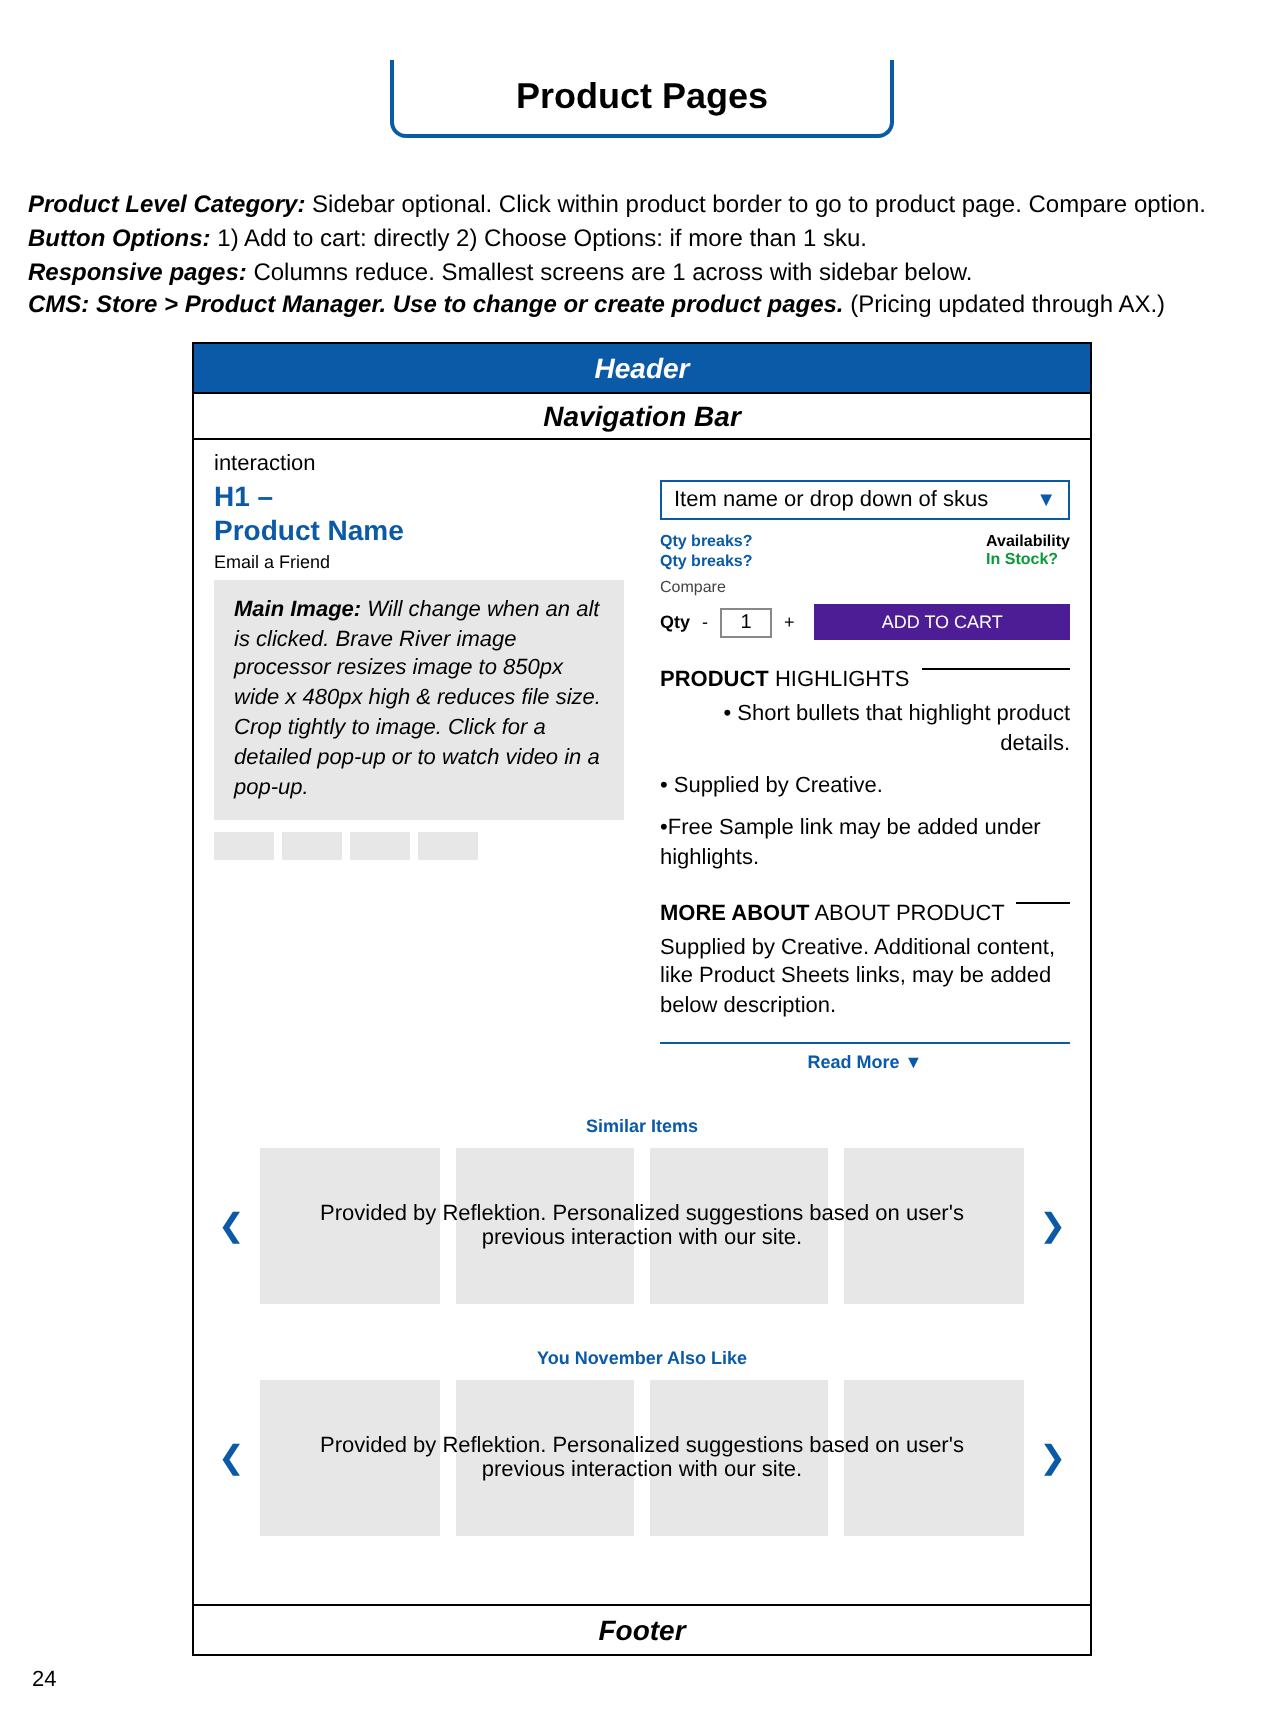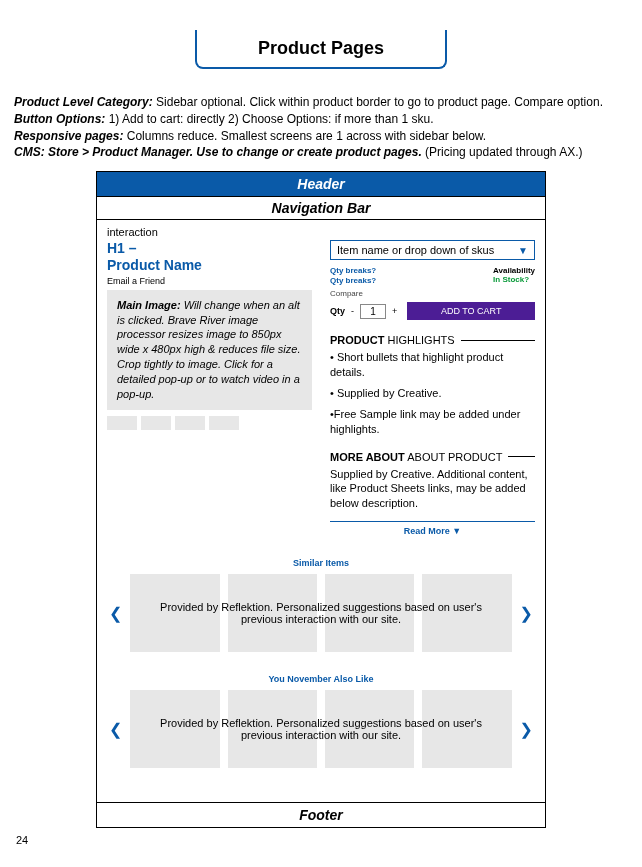--- a/index.html
+++ b/index.html
@@ -82,21 +82,21 @@
   .instock { color: #0a9a3a; font-weight: bold; }
   .compare { font-size: 8px; color: #444; margin-top: 4px; }
   .qty-row { display: flex; align-items: center; margin-top: 4px; gap:10px;}
   .qty-ctl { display:flex; align-items:center; gap:6px; font-size:9px; }
   .qty-ctl .lbl { font-weight: bold; }
   .qty-input { width: 26px; border:1px solid #888; text-align:center; font-size:10px; padding:1px 0; }
   .addcart {
     background: #4c1d95; color: #fff; border: none;
     font-size: 9px; font-weight: normal; padding: 4px 16px; flex:1; text-align:center;
   }
-  .sect-title { font-size: 11px; font-weight: bold; margin-top: 14px; display:flex; align-items:center; gap:6px;}
+  .sect-title { font-size: 11px; font-weight: bold; margin-top: 14px; display:flex; align-items:flex-start; gap:6px;}
   .sect-title .line { flex:1; height:1px; background:#000; }
   .sect-title .thin { font-weight: normal; }
   .bullets, .moretxt { font-size: 11px; line-height: 1.35; margin-top:4px; }
   .hr-blue { height:1px; background:#0a5aa8; margin-top:10px; }
   .readmore { text-align:center; color:#0a5aa8; font-size:9px; font-weight:bold; margin-top:4px; }
   .carousel-title { text-align:center; color:#0a5aa8; font-size:9px; font-weight:bold; margin-top:22px; }
   .carousel { display:flex; align-items:center; gap:6px; margin-top:6px; position:relative; }
   .carr { color:#0a5aa8; font-size:16px; padding:0 2px; cursor:pointer; user-select:none; }
   .tiles { flex:1; display:flex; gap:8px; position:relative; }
   .tile { flex:1; height:78px; background:#e7e7e7; }
@@ -172,21 +172,21 @@
             <span>+</span>
           </div>
           <div class="addcart">ADD TO CART</div>
         </div>
 
         <div class="sect-title">
           <span><span>PRODUCT</span><span class="thin"> HIGHLIGHTS</span></span>
           <span class="line"></span>
         </div>
         <div class="bullets">
-          <div style="padding-left:0;text-indent:0;">• Short bullets that highlight product details.</div>
+          <div style="padding-left:0;text-indent:0;text-align:right;">• Short bullets that highlight product details.</div>
           <div style="margin-top:6px;">• Supplied by Creative.</div>
           <div style="margin-top:6px;">•Free Sample link may be added under highlights.</div>
         </div>
 
         <div class="sect-title">
           <span><span>MORE ABOUT</span><span class="thin"> ABOUT PRODUCT</span></span>
           <span class="line"></span>
         </div>
         <div class="moretxt">Supplied by Creative. Additional content, like Product Sheets links, may be added below description.</div>
         <div class="hr-blue"></div>

